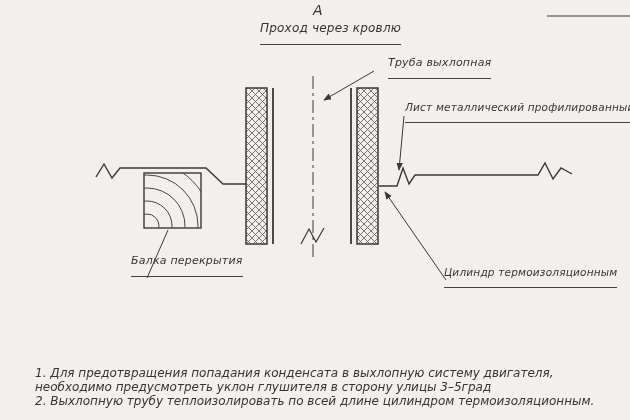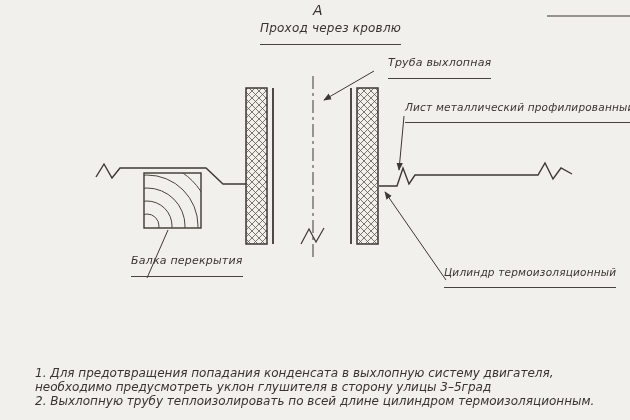--- a/index.html
+++ b/index.html
@@ -76,21 +76,21 @@
     <line x1="404" y1="116" x2="399" y2="170" stroke="#3c3833" stroke-width="1" marker-end="url(#arrow)"></line>
     <line x1="446" y1="280" x2="385" y2="192" stroke="#3c3833" stroke-width="1" marker-end="url(#arrow)"></line>
     <line x1="147" y1="278" x2="168" y2="230" stroke="#3c3833" stroke-width="1"></line>
   </svg>
 
   <div class="t title-letter" style="left:313px;top:2px;">А</div>
   <div class="t caption ul" style="left:260px;top:21px;">Проход через кровлю</div>
 
   <div class="t ul" style="left:376px;top:56px;margin-left:12px;">Труба выхлопная</div>
   <div class="t ul small" style="left:405px;top:101px;">Лист металлический профилированный</div>
-  <div class="t ul small" style="left:444px;top:266px;">Цилиндр термоизоляционный</div>
+  <div class="t ul small" style="left:444px;top:266px;">Цилиндр термоизоляционным</div>
   <div class="t ul" style="left:131px;top:254px;">Балка перекрытия</div>
 
   <div class="notes">
     <div><span>1. Для предотвращения попадания конденсата в выхлопную систему двигателя,</span></div>
     <div><span class="nu">необходимо предусмотреть уклон глушителя в сторону улицы 3–5град</span></div>
     <div><span class="nu">2. Выхлопную трубу теплоизолировать по всей длине цилиндром термоизоляционным.</span></div>
   </div>
 
 </div>
 

